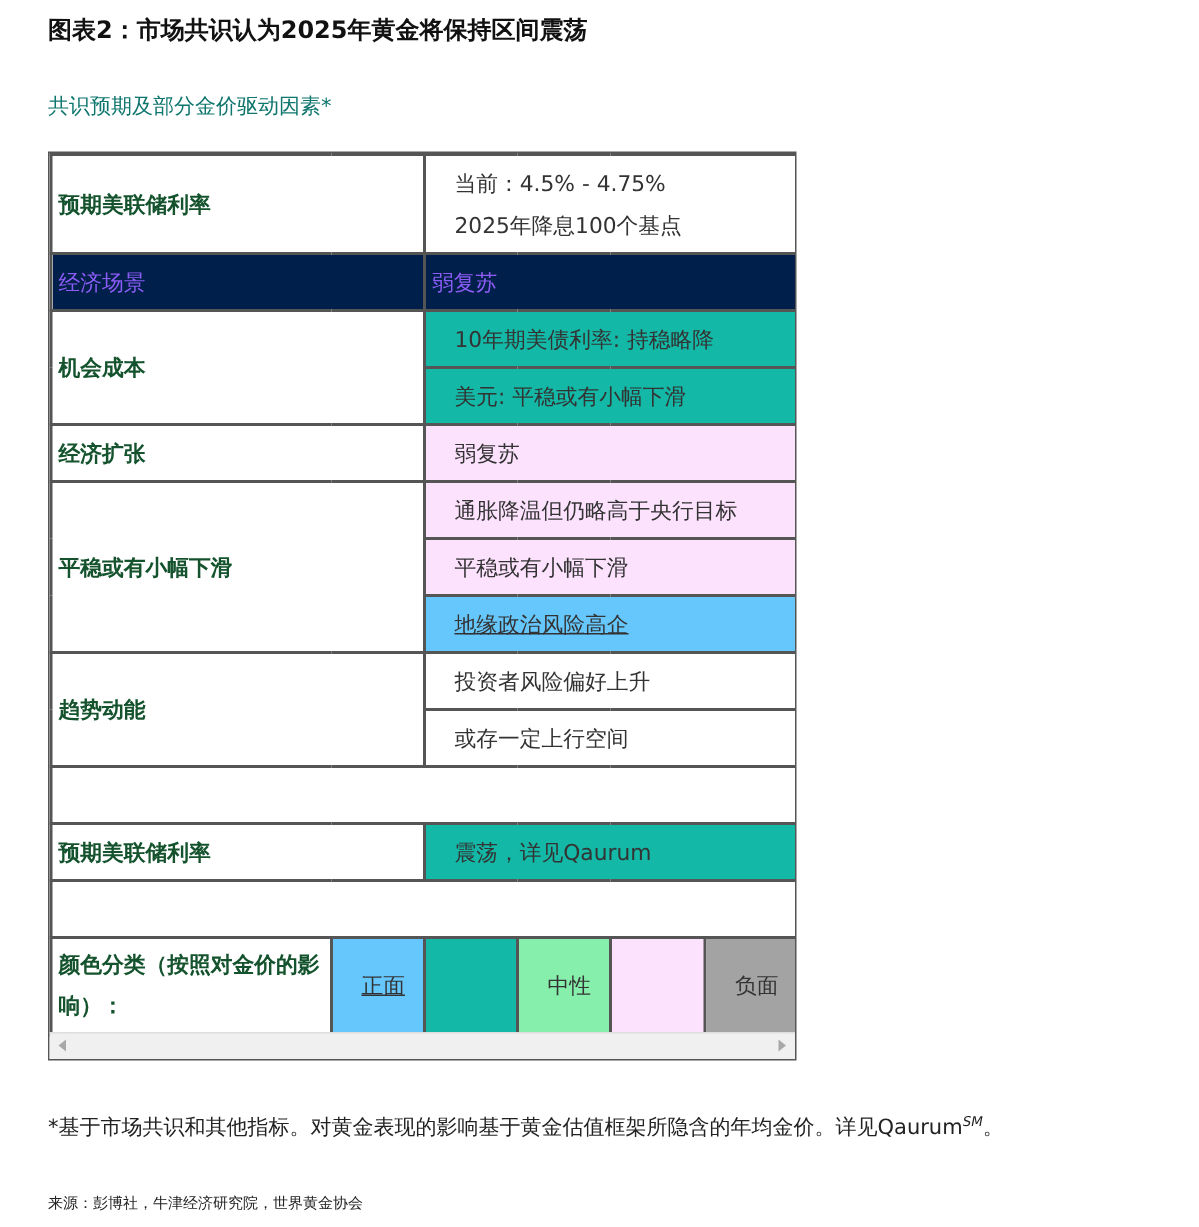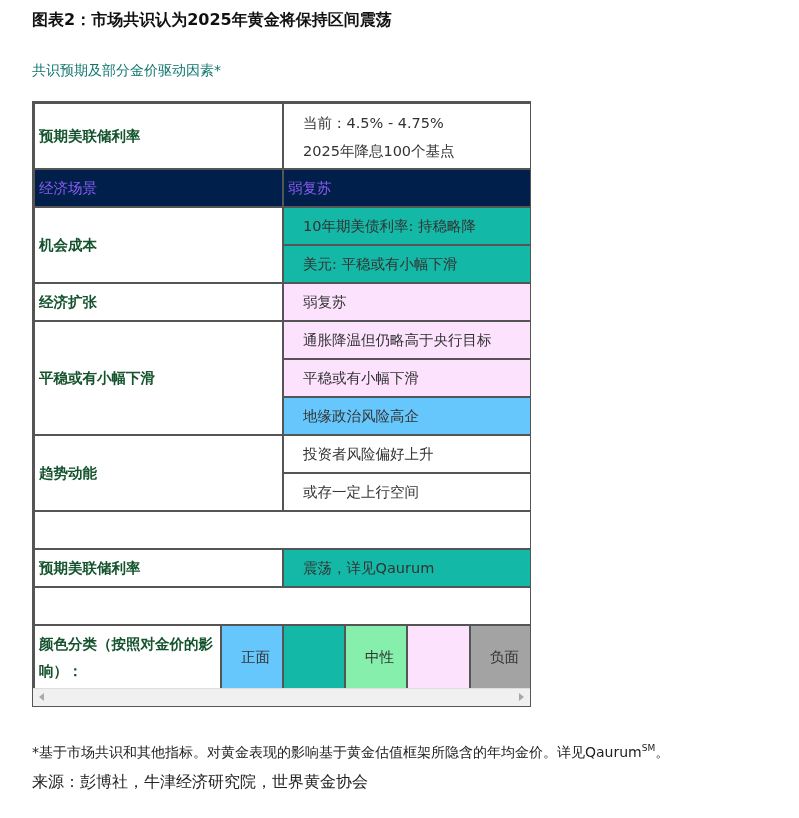--- a/index.html
+++ b/index.html
@@ -5,35 +5,35 @@
   html, body { margin: 0; padding: 0; background: #ffffff; }
   body { width: 799px; height: 818px; position: relative; font-family: "DejaVu Sans", "Liberation Sans", sans-serif; color: #222; overflow: hidden; }
   .title { position: absolute; left: 32px; top: 10px; font-size: 16px; font-weight: bold; color: #111; letter-spacing: 0px; white-space: nowrap; }
   .subtitle { position: absolute; left: 32px; top: 62px; font-size: 14px; color: #0f766e; white-space: nowrap; }
   .table-wrap { position: absolute; left: 32px; top: 101px; width: 499px; height: 606px; border: 1px solid #555; box-sizing: border-box; overflow: hidden; background: #fff; }
   table { border-collapse: collapse; width: 498px; table-layout: fixed; font-size: 14.5px; }
   td { border: 2px solid #555; padding: 0 4px; height: 38px; box-sizing: border-box; vertical-align: middle; white-space: nowrap; overflow: hidden; }
   td.lbl { font-weight: bold; color: #14532d; }
   td.val { color: #333; padding-left: 19px; }
   tr.hdr td { background: #001f4a; color: #8b5cf6; font-weight: normal; }
-  .c-pos { background: #66c7fc; }
+  .c-pos { background: #66c7fc; text-decoration: underline; }
   .c-lpos { background: #14b8a6; }
   .c-neu { background: #86efac; }
   .c-lneg { background: #fde2fe; }
   .c-neg { background: #a3a3a3; }
   .fed-val { line-height: 28px; padding-top: 2px; }
   .legend td { height: 65px; }
   .legend td.lbl { white-space: normal; line-height: 27px; }
   .scrollbar { position: absolute; left: 0; bottom: 0; width: 100%; height: 17px; background: #f0f0f0; border-top: 1px solid #ddd; }
   .sb-left, .sb-right { position: absolute; top: 4px; width: 0; height: 0; border-top: 4px solid transparent; border-bottom: 4px solid transparent; }
   .sb-left { left: 6px; border-right: 5px solid #a8a8a8; }
   .sb-right { right: 6px; border-left: 5px solid #a8a8a8; }
   .footnote { position: absolute; left: 32px; top: 743px; font-size: 14px; color: #222; white-space: nowrap; }
-  .footnote sup { font-size: 9px; }
-  .source { position: absolute; left: 32px; top: 772px; font-size: 16px; color: #222; white-space: nowrap; }
+  .footnote sup { font-size: 9px; font-style: italic; }
+  .source { position: absolute; left: 32px; top: 795px; font-size: 10px; color: #222; white-space: nowrap; }
 </style>
 </head>
 <body>
 
 <div class="title">图表2：市场共识认为2025年黄金将保持区间震荡</div>
 <div class="subtitle">共识预期及部分金价驱动因素*</div>
 
 <div class="table-wrap">
   <table>
     <colgroup>

